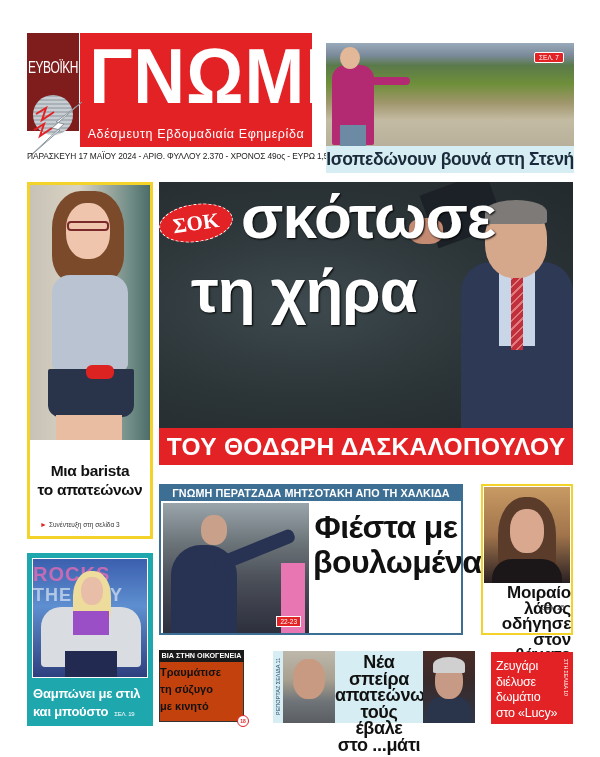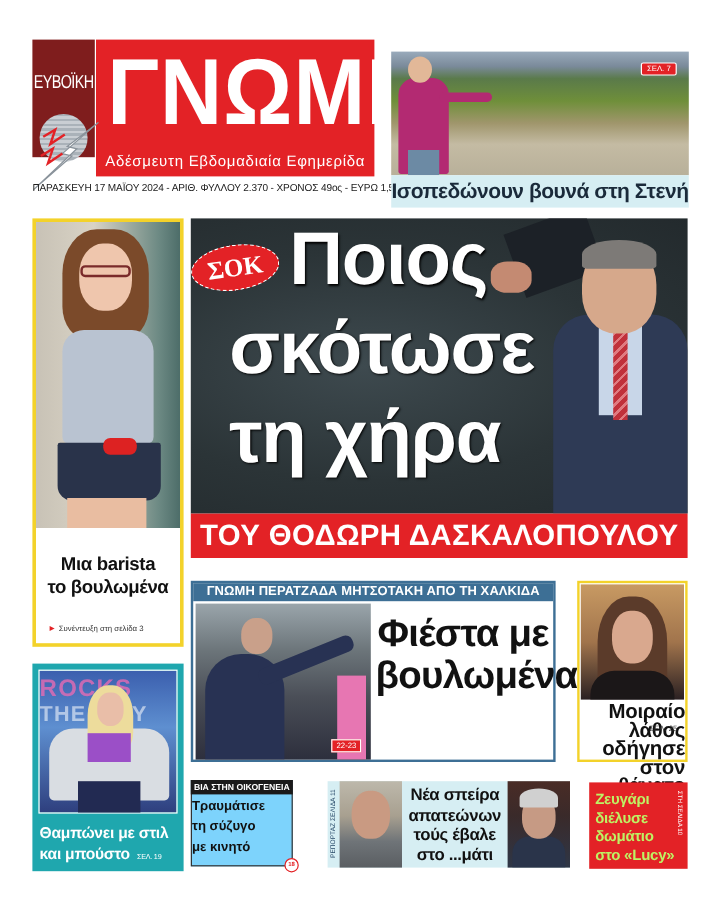--- a/index.html
+++ b/index.html
@@ -87,40 +87,40 @@
   .teal-photo .sign2 { position: absolute; left: 0; top: 26px; width: 116px; color: #fff; font-weight: bold; font-size: 18px; letter-spacing: 1px; opacity: 0.55; }
   .teal-photo .hair { position: absolute; left: 40px; top: 12px; width: 38px; height: 56px; background: #eddc9c; border-radius: 45% 45% 30% 30%; }
   .teal-photo .face { position: absolute; left: 48px; top: 18px; width: 22px; height: 28px; background: #e9bea8; border-radius: 45%; }
   .teal-photo .jacket { position: absolute; left: 8px; top: 48px; width: 100px; height: 60px; background: #d9dde2; border-radius: 20px 20px 4px 4px; }
   .teal-photo .top { position: absolute; left: 40px; top: 52px; width: 36px; height: 24px; background: #9b4fc7; }
   .teal-photo .pants { position: absolute; left: 32px; top: 92px; width: 52px; height: 30px; background: #222a52; }
   .teal-title { position: absolute; left: 6px; top: 132px; width: 118px; color: #fff; font-weight: bold; font-size: 13px; line-height: 18px; letter-spacing: -0.2px; }
   .teal-sel { font-size: 6px; font-weight: normal; margin-left: 6px; }
 
   
-  .bia { left: 159px; top: 650px; width: 85px; height: 72px; border: 1.5px solid #333; background: #7dd3fc; }
+  .bia { left: 159px; top: 650px; width: 85px; height: 72px; border: 1.5px solid #333; background: #c2410c; }
   .bia-kicker { position: absolute; left: -1px; top: -1px; width: 85px; height: 12px; background: #1a1a1a; color: #fff; font-weight: bold; font-size: 7.2px; line-height: 12px; text-align: center; }
   .bia-title { position: absolute; left: 0; top: 13px; width: 82px; text-align: left; font-weight: bold; font-size: 11px; line-height: 17px; color: #111; }
   .bia-pg { position: absolute; right: -6px; bottom: -6px; width: 12px; height: 12px; border-radius: 50%; background: #fff; border: 1px solid #e32226; color: #e32226; font-size: 5px; text-align: center; line-height: 10px; font-weight: bold; }
 
   
   .fraud { left: 273px; top: 651px; width: 202px; height: 72px; background: #d6eef3; }
   .fraud-side { position: absolute; left: 0; top: 0; width: 10px; height: 72px; }
   .fraud-side span { position: absolute; left: -26px; top: 30px; width: 62px; transform: rotate(-90deg); font-size: 5.5px; color: #2b4b6a; white-space: nowrap; }
   .fraud-photo1 { position: absolute; left: 10px; top: 0; width: 52px; height: 72px; background: linear-gradient(180deg, #bdb8ab 0%, #a8a090 40%, #6f7478 70%, #5a5e62 100%); overflow: hidden; }
   .fraud-photo1 .head { position: absolute; left: 10px; top: 8px; width: 32px; height: 40px; background: #c99a82; border-radius: 45%; }
   .fraud-photo2 { position: absolute; left: 150px; top: 0; width: 52px; height: 72px; background: linear-gradient(180deg, #4a2c26 0%, #3a2a2a 40%, #2e3646 100%); overflow: hidden; }
   .fraud-photo2 .hair { position: absolute; left: 10px; top: 6px; width: 32px; height: 16px; background: #d0d0d0; border-radius: 50% 50% 10% 10%; }
   .fraud-photo2 .head { position: absolute; left: 12px; top: 12px; width: 28px; height: 36px; background: #c69a84; border-radius: 45%; }
   .fraud-photo2 .suit { position: absolute; left: 4px; top: 46px; width: 44px; height: 26px; background: #2a344a; border-radius: 14px 14px 0 0; }
-  .fraud-title { position: absolute; left: 62px; top: 3px; width: 88px; text-align: center; font-weight: bold; font-size: 14px; line-height: 16.5px; color: #111; letter-spacing: -0.3px; }
+  .fraud-title { position: absolute; left: 62px; top: 3px; width: 88px; text-align: center; font-weight: bold; font-size: 18px; line-height: 16.5px; color: #111; letter-spacing: -0.3px; }
 
   
   .lucy { left: 491px; top: 652px; width: 82px; height: 72px; background: #e32226; }
-  .lucy-title { position: absolute; left: 5px; top: 7px; width: 66px; color: #bef264; font-weight: bold; font-size: 12.5px; line-height: 15.5px; letter-spacing: -0.2px; }
+  .lucy-title { position: absolute; left: 5px; top: 7px; width: 66px; color: #ffffff; font-weight: normal; font-size: 12.5px; line-height: 15.5px; letter-spacing: -0.2px; }
   .lucy-side { position: absolute; right: 3px; top: 6px; width: 8px; height: 60px; }
   .lucy-side span { position: absolute; left: -22px; top: 24px; width: 52px; transform: rotate(90deg); color: #fff; font-size: 5.2px; white-space: nowrap; }
 </style>
 </head>
 <body>
 
 <div class="abs logo-grey">
   <div class="logo-region">ΕΥΒΟΪΚΗ</div>
   <div class="logo-circle"></div>
 </div>
@@ -151,39 +151,38 @@
     <div class="hair"></div>
       <div class="face"></div>
       <div class="glasses"></div>
     <div class="top"></div>
       <div class="shorts"></div>
       <div class="belt"></div>
       <div class="legs"></div>
   </div>
   <div class="barista-title">
     <div>Μια barista</div>
-    <div>το βουλωμένα</div>
+    <div>το απατεώνων</div>
   </div>
   <div class="barista-ref">
     <span class="tri">►</span><span>Συνέντευξη στη σελίδα 3</span>
   </div>
 </div>
 
 <div class="abs main">
   <div class="main-photo">
     <div class="sleeve"></div>
       <div class="hand"></div>
     <div class="man-suit"></div>
       <div class="man-shirt"></div>
       <div class="tie"></div>
     <div class="man-head"></div>
       <div class="man-hair"></div>
     <div class="sok">ΣΟΚ</div>
     <div class="headline">
-      <div>Ποιος</div>
       <div>σκότωσε</div>
       <div>τη χήρα</div>
     </div>
     <div class="page-30">30</div>
   </div>
   <div class="main-strip">ΤΟΥ ΘΟΔΩΡΗ ΔΑΣΚΑΛΟΠΟΥΛΟΥ</div>
 </div>
 
 <div class="abs mits">
   <div class="mits-kicker">ΓΝΩΜΗ ΠΕΡΑΤΖΑΔΑ ΜΗΤΣΟΤΑΚΗ ΑΠΟ ΤΗ ΧΑΛΚΙΔΑ</div>

